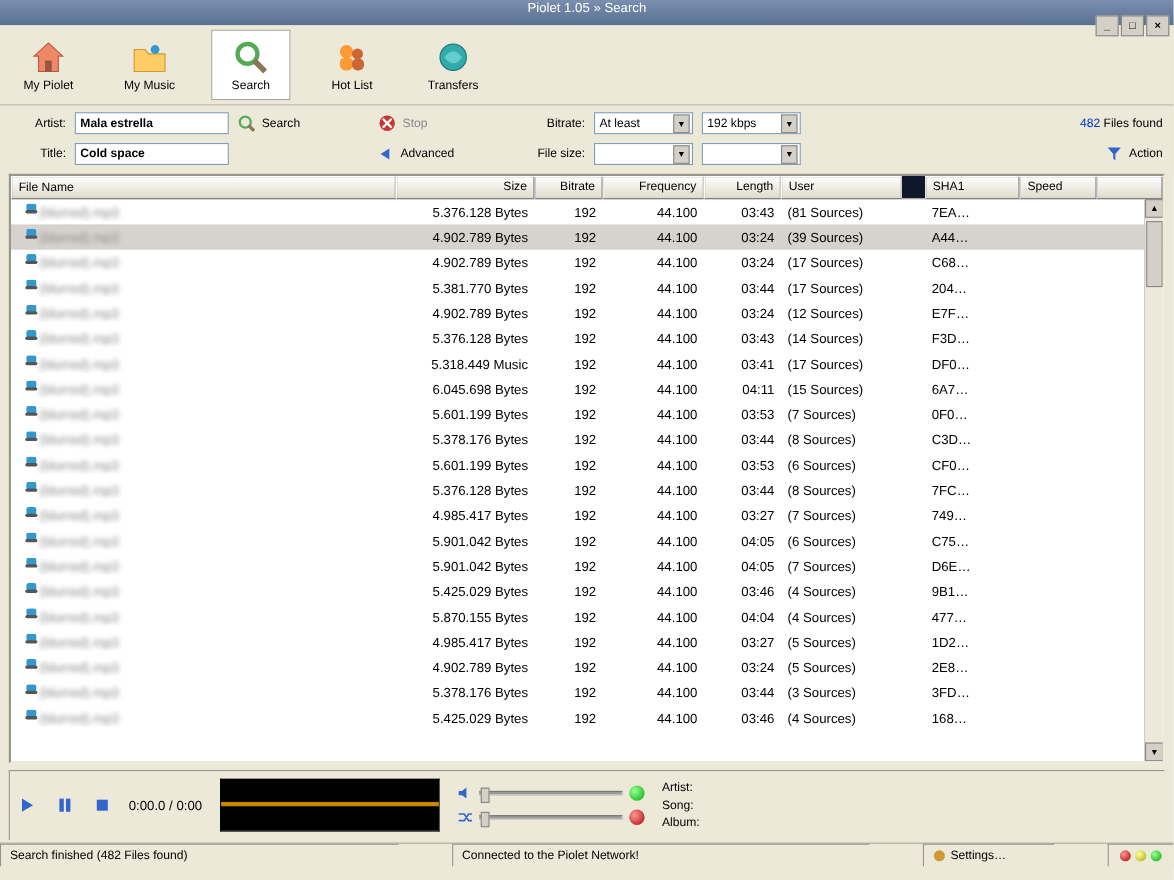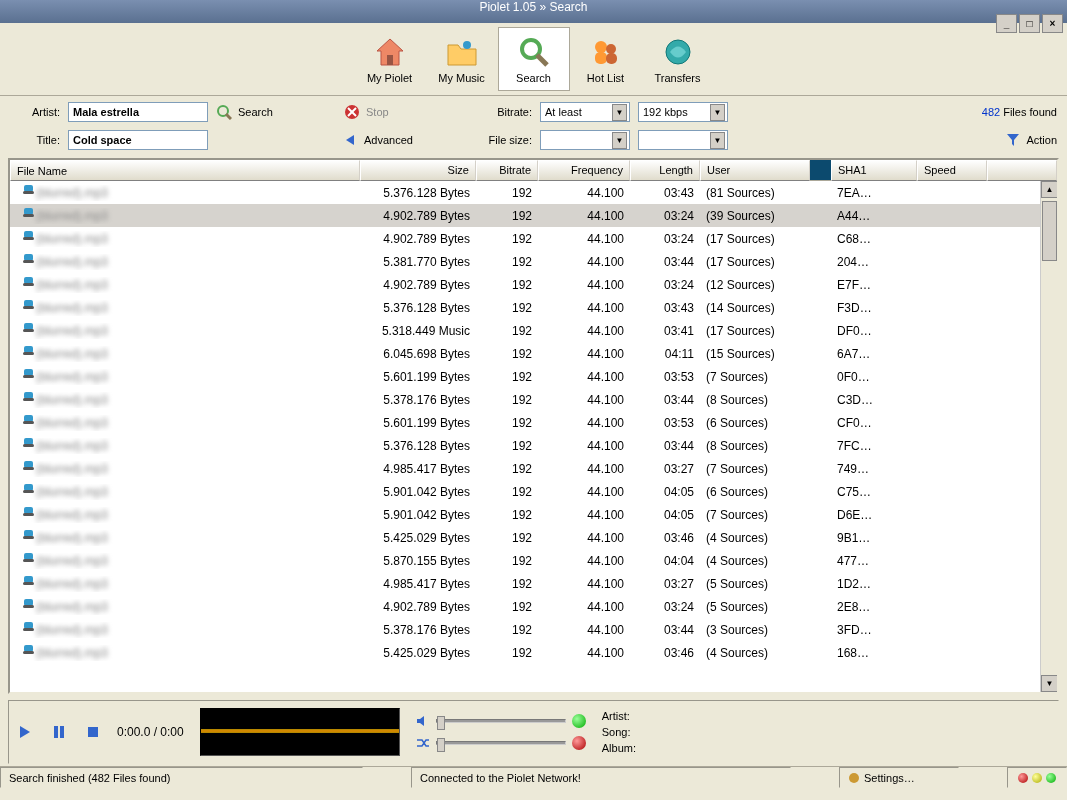--- a/index.html
+++ b/index.html
@@ -31,22 +31,21 @@
   border: 1px solid #888;
   display: flex; align-items: center; justify-content: center;
   font-size: 10px; font-weight: bold;
   color: #000;
 }
 .toolbar {
   background: #ece9d8;
   border-bottom: 1px solid #aca899;
   padding: 4px 8px;
   display: flex;
-  gap: 0;
-  justify-content: center;
+  gap: 20px;
 }
 .toolbtn {
   display: flex;
   flex-direction: column;
   align-items: center;
   justify-content: center;
   width: 72px;
   height: 64px;
   border: 1px solid transparent;
   cursor: pointer;
@@ -85,21 +84,21 @@
 .results {
   margin: 0 8px;
   border: 2px inset #ece9d8;
   background: #fff;
   height: 536px;
   display: flex;
   flex-direction: column;
 }
 .results-header {
   display: flex;
-  background: #0c4a6e;
+  background: #0f172a;
   border-bottom: 1px solid #aca899;
   height: 21px;
   font-size: 11px;
 }
 .results-header .col {
   border-right: 1px solid #d4d0c8;
   border-top: 1px solid #fff;
   border-left: 1px solid #fff;
   border-bottom: 1px solid #808080;
   padding: 3px 6px;
@@ -113,21 +112,21 @@
   align-items: center;
   font-size: 12px;
   white-space: nowrap;
 }
 .row.selected { background: #d6d3ce; }
 .row .cell { padding: 0 6px; overflow: hidden; text-overflow: ellipsis; }
 .music-icon { width:16px; height:16px; margin-left:4px; flex-shrink:0; display:inline-flex; align-items:center; justify-content:center; }
 .blur { color: #888; filter: blur(2.5px); }
 
 .col-name  { width: 350px; display:flex; align-items:center; }
-.col-size  { width: 116px; text-align:right; }
+.col-size  { width: 126px; text-align:right; }
 .col-bitr  { width: 62px; text-align:right; }
 .col-freq  { width: 92px; text-align:right; }
 .col-len   { width: 70px; text-align:right; }
 .col-user  { width: 110px; }
 .col-sha   { width: 86px; margin-left: 21px; }
 .col-speed { width: 70px; }
 
 .vscroll {
   position: absolute; right: 0; top: 0;
   width: 17px; height: 100%;

